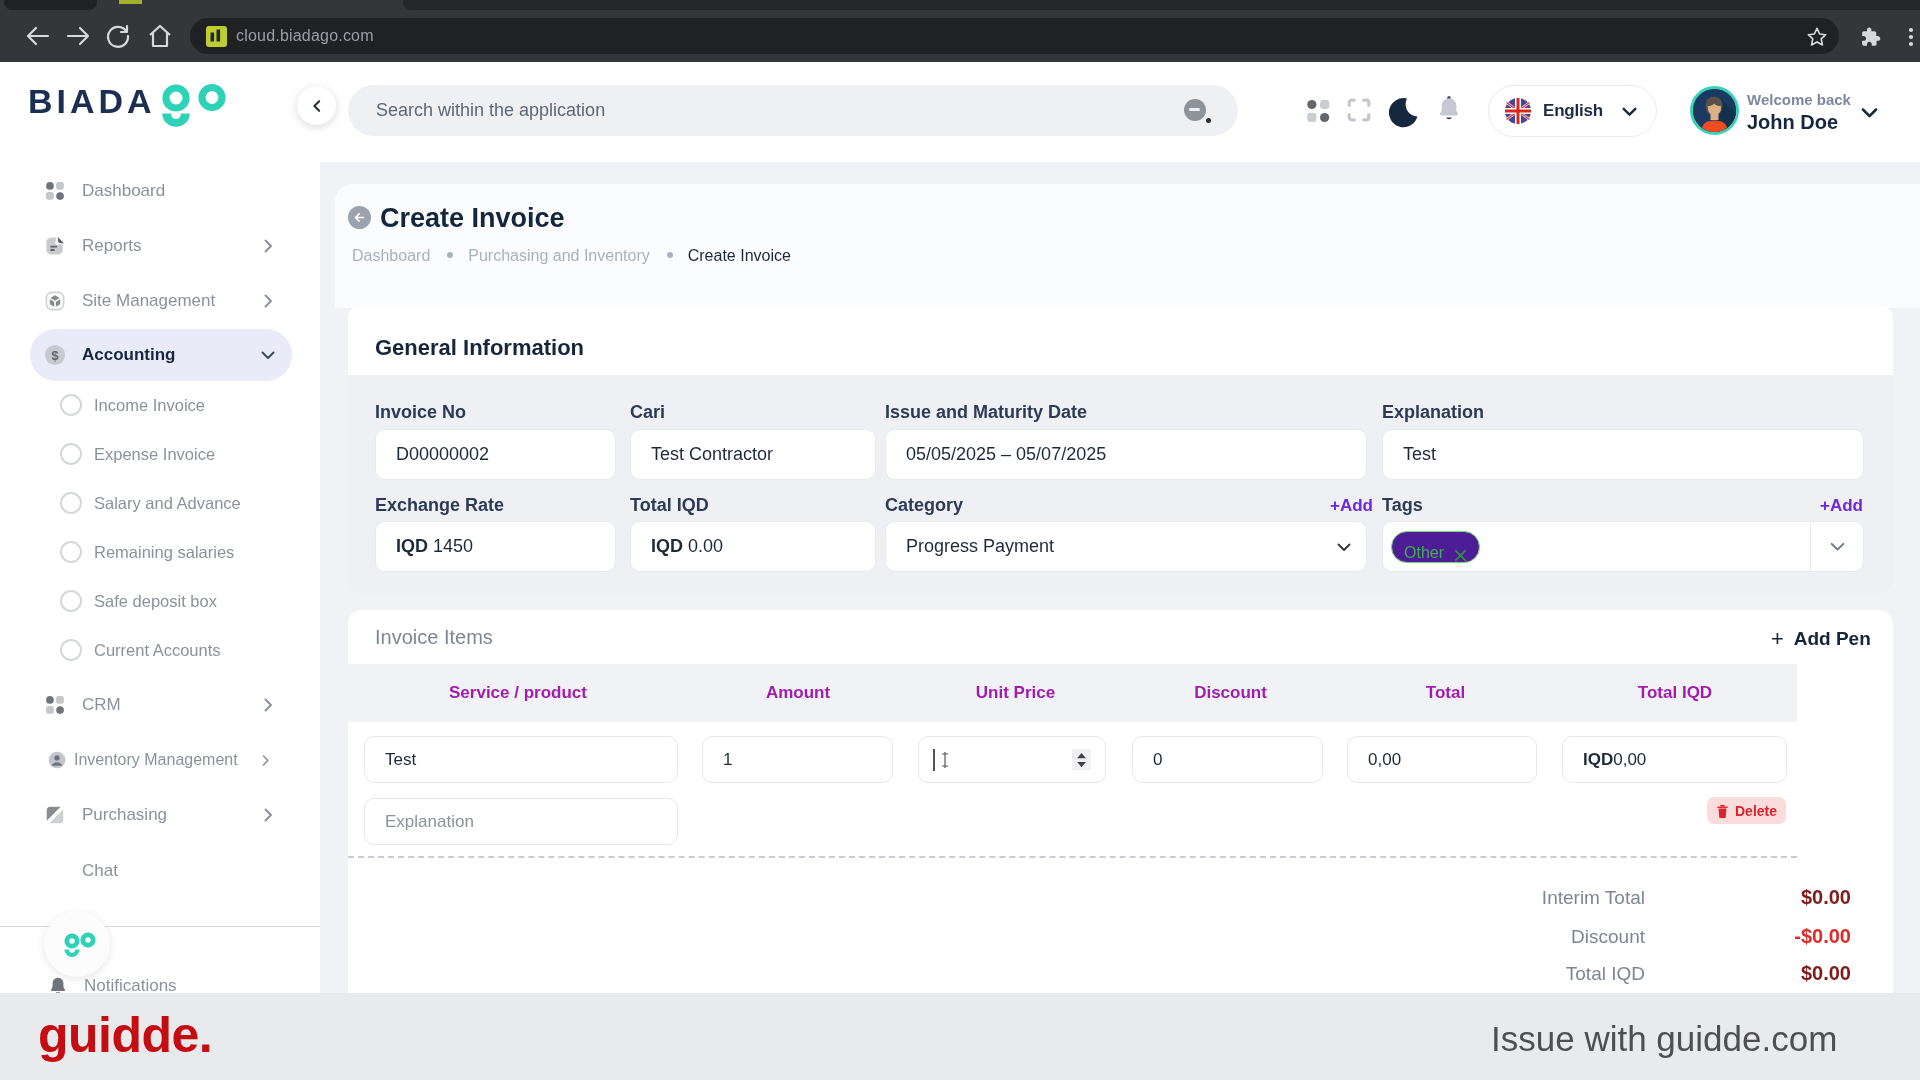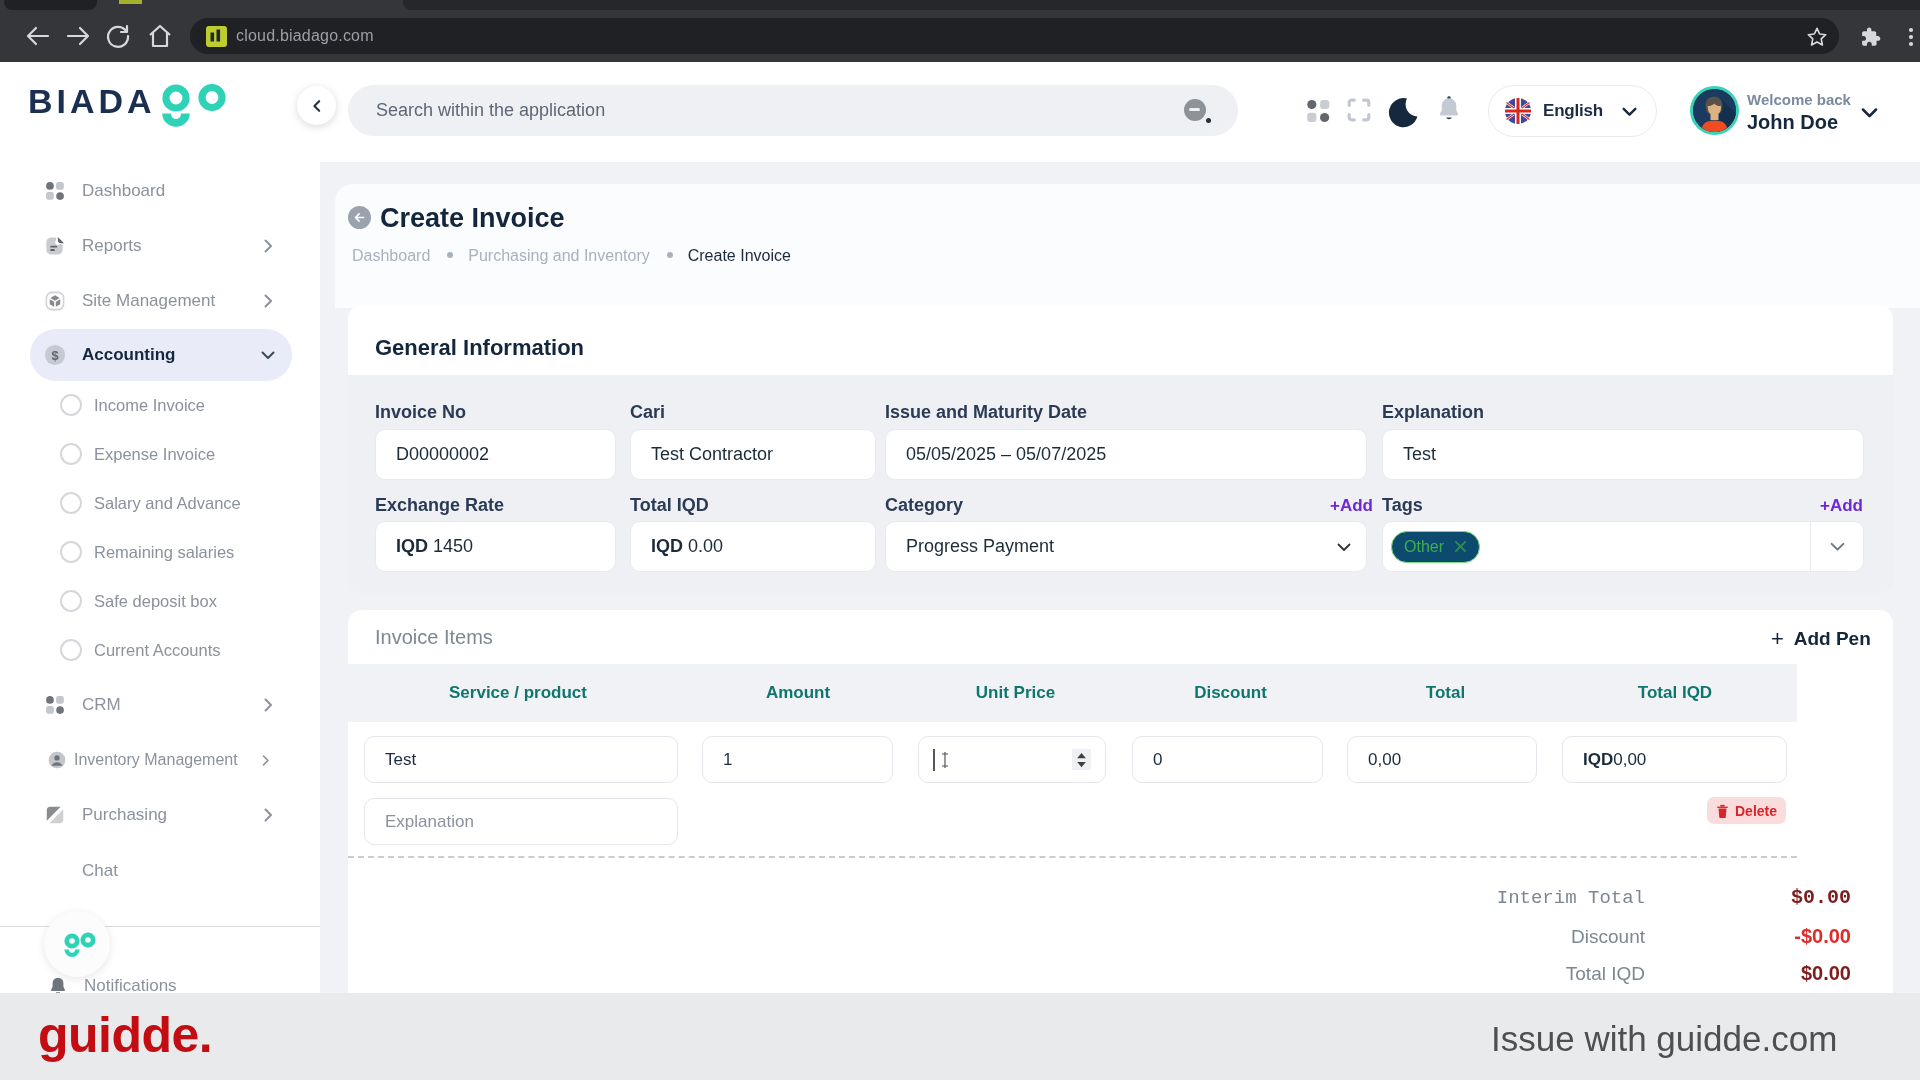--- a/index.html
+++ b/index.html
@@ -65,21 +65,21 @@
   .card1 .head .t { position:absolute; left:27px; top:30px; font-size:22px; font-weight:bold; color:#14263c; }
   .flabel { font-size:18px; color:#2b3a55; font-weight:bold; }
   .finput { background:#fff; border:1px solid #e8eaee; border-radius:10px; height:51px; display:flex; align-items:center; font-size:18px; color:#1c2b3a; }
   .finput .pad { margin-left:20px; }
   .addlink { font-size:17px; color:#6d28d9; font-weight:bold; }
 
   .card2 { left:348px; top:610px; width:1545px; height:383px; background:#fff; border-radius:14px 14px 0 0; }
   .ii-title { left:375px; top:626px; font-size:20px; color:#7d8794; }
   .addpen { left:1771px; top:626px; font-size:19px; color:#14263c; font-weight:bold; }
   .thead { left:348px; top:664px; width:1449px; height:58px; background:#f1f2f6; display:flex; align-items:center; }
-  .thead div { font-size:17px; color:#0f766e; font-weight:bold; text-align:center; }
+  .thead div { font-size:17px; color:#a21caf; font-weight:bold; text-align:center; }
   .tinput { background:#fff; border:1px solid #e4e7eb; border-radius:10px; height:47px; top:736px; display:flex; align-items:center; font-size:17px; color:#1c2b3a; }
   .delete { left:1707px; top:797px; width:79px; height:27px; background:#fadcdc; border-radius:7px; display:flex; align-items:center; justify-content:center; color:#d8242b; font-size:14px; font-weight:bold; }
   .dashed { left:348px; top:856px; width:1449px; height:0; border-top:2px dashed #c9ccd3; }
   .trow-label { font-size:19px; color:#7d8794; text-align:right; width:230px; }
   .trow-val { font-size:20px; font-weight:bold; color:#7f1d1d; text-align:right; width:206px; }
 
   
   .guidde { left:38px; top:1004px; font-size:50px; font-weight:bold; color:#c40d13; letter-spacing:-0.5px; line-height:1.25; }
   .madewith { left:1491px; top:1019px; font-size:35px; color:#4f4f4f; }
 </style>
@@ -365,21 +365,21 @@
 <div class="abs finput" style="left:630px; top:521px; width:246px;">
     <span class="pad"><b>IQD</b>&nbsp;0.00</span>
   </div>
 <div class="abs finput" style="left:885px; top:521px; width:482px;">
     <span class="pad">Progress Payment</span>
   <svg style="margin-left:auto;margin-right:14px" width="16" height="16" viewBox="0 0 16 16" fill="none" stroke="#333" stroke-width="1.8" stroke-linecap="round" stroke-linejoin="round">
       <path d="M2.5 5.5 L8 11 L13.5 5.5"></path>
     </svg>
 </div>
 <div class="abs finput" style="left:1382px; top:521px; width:482px;">
-  <span style="margin-left:8px; display:inline-flex; align-items:center; background:#0c4a6e; border:1.5px solid #7ed97c; border-radius:16px; height:32px; padding:0 12px; color:#3fae53; font-size:16px;">Other
+  <span style="margin-left:8px; display:inline-flex; align-items:flex-end; background:#4c1d95; border:1.5px solid #7ed97c; border-radius:16px; height:32px; padding:0 12px; color:#3fae53; font-size:16px;">Other
     <svg style="margin-left:10px" width="13" height="13" viewBox="0 0 14 14" fill="none" stroke="#2f8f43" stroke-width="2" stroke-linecap="round">
         <path d="M2 2 L12 12 M12 2 L2 12"></path>
       </svg>
   </span>
   <span style="margin-left:auto; width:53px; height:49px; border-left:1px solid #e8eaee; display:flex; align-items:center; justify-content:center;">
     <svg width="17" height="17" viewBox="0 0 16 16" fill="none" stroke="#6b7683" stroke-width="1.8" stroke-linecap="round" stroke-linejoin="round">
         <path d="M2.5 5.5 L8 11 L13.5 5.5"></path>
       </svg>
   </span>
 </div>
@@ -430,21 +430,21 @@
 <div class="abs delete">
   <svg width="13" height="14" viewBox="0 0 14 16" fill="#d8242b" style="margin-right:6px">
       <path d="M1 3 h12 v1.5 H1 z"></path>
       <path d="M4.5 1 h5 v2 h-5 z"></path>
       <path d="M2.5 5 h9 l-.8 10 a1.5 1.5 0 0 1 -1.5 1 H4.8 a1.5 1.5 0 0 1 -1.5 -1 z"></path>
     </svg>
   Delete
 </div>
 <div class="abs dashed"></div>
 
-<div class="abs" style="left:1415px; top:886px; display:flex; align-items:center;font-family:Liberation Mono, monospace;">
+<div class="abs" style="left:1415px; top:886px; display:flex; align-items:center;">
     <span class="trow-label">Interim Total</span>
     <span class="trow-val">$0.00</span>
   </div>
 <div class="abs" style="left:1415px; top:925px; display:flex; align-items:center;">
     <span class="trow-label">Discount</span>
     <span class="trow-val" style="color:#e02b2b;">-$0.00</span>
   </div>
 <div class="abs" style="left:1415px; top:962px; display:flex; align-items:center;">
     <span class="trow-label">Total IQD</span>
     <span class="trow-val">$0.00</span>

